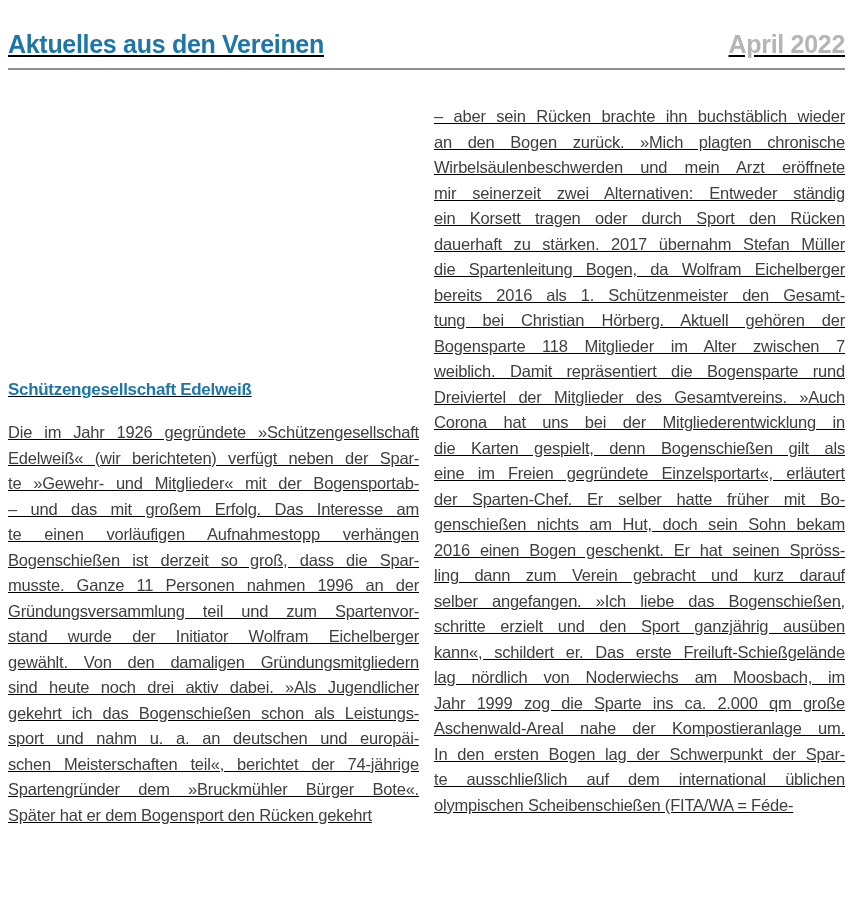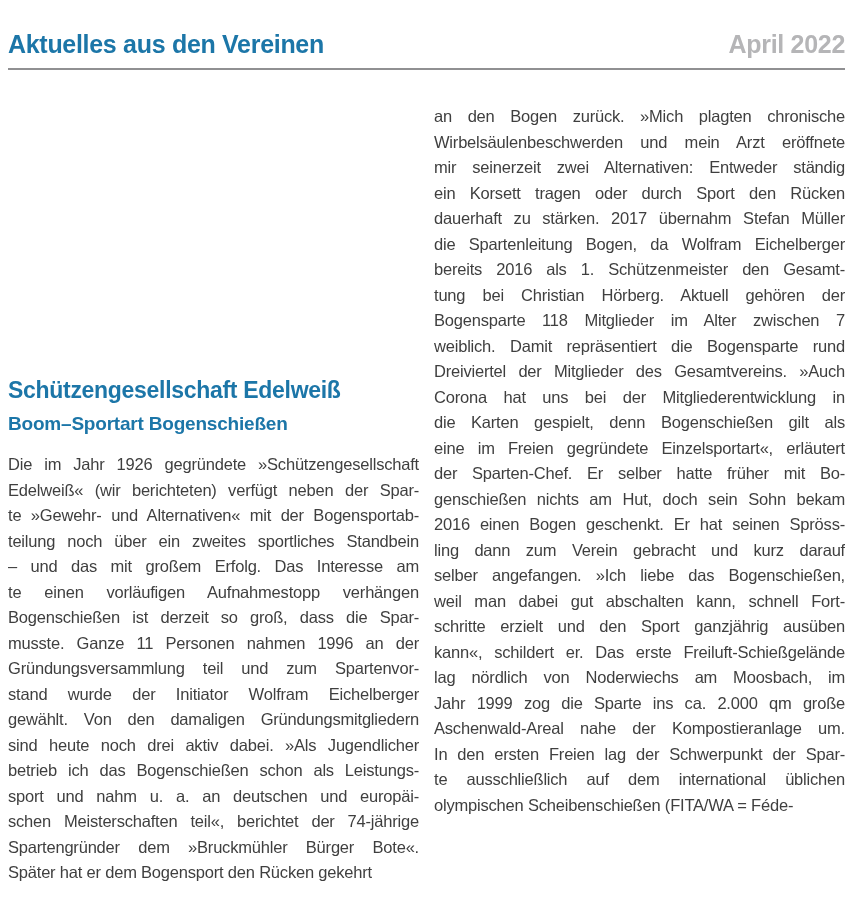--- a/index.html
+++ b/index.html
@@ -13,20 +13,21 @@
     overflow: hidden;
     font-family: "Liberation Sans", sans-serif;
     -webkit-font-smoothing: antialiased;
   }
   .page {
     box-sizing: border-box;
     width: 853px;
     height: 900px;
     padding: 0 8px;
     position: relative;
+    text-decoration: underline;
   }
   
   .masthead {
     padding-top: 30px;
     display: flex;
     justify-content: space-between;
     align-items: baseline;
   }
   .masthead-title {
     font-size: 25px;
@@ -52,21 +53,21 @@
     gap: 15px;
   }
   .col {
     width: 411px;
     flex: 0 0 411px;
   }
   .col-left .article-spacer {
     height: 272px;
   }
   .article-heading {
-    font-size: 23px;
+    font-size: 17px;
     font-weight: bold;
     letter-spacing: -0.3px;
     line-height: 28px;
     color: var(--accent-blue, #1c76a8);
   }
   .article-subheading {
     margin-top: 8px;
     font-size: 19px;
     font-weight: bold;
     letter-spacing: -0.2px;
@@ -100,69 +101,67 @@
     <span class="masthead-title">Aktuelles aus den Vereinen</span>
     <span class="masthead-date">April 2022</span>
   </div>
   <hr class="masthead-rule">
 
   <div class="columns">
 
     <div class="col col-left">
       <div class="article-spacer"></div>
       <div class="article-heading">Schützengesellschaft Edelweiß</div>
-      <div class="article-subheading">Boom–Sportart Bogenschießen</div>
       <div class="body-text">
           <div class="body-line">Die im Jahr 1926 gegründete »Schützengesellschaft</div>
           <div class="body-line">Edelweiß« (wir berichteten) verfügt neben der Spar-</div>
-          <div class="body-line">te »Gewehr- und Alternativen« mit der Bogensportab-</div>
-          <div class="body-line">teilung noch über ein zweites sportliches Standbein</div>
+          <div class="body-line">te »Gewehr- und Mitglieder« mit der Bogensportab-</div>
           <div class="body-line">– und das mit großem Erfolg. Das Interesse am</div>
           <div class="body-line">te einen vorläufigen Aufnahmestopp verhängen</div>
           <div class="body-line">Bogenschießen ist derzeit so groß, dass die Spar-</div>
           <div class="body-line">musste. Ganze 11 Personen nahmen 1996 an der</div>
           <div class="body-line">Gründungsversammlung teil und zum Spartenvor-</div>
           <div class="body-line">stand wurde der Initiator Wolfram Eichelberger</div>
           <div class="body-line">gewählt. Von den damaligen Gründungsmitgliedern</div>
           <div class="body-line">sind heute noch drei aktiv dabei. »Als Jugendlicher</div>
-          <div class="body-line">betrieb ich das Bogenschießen schon als Leistungs-</div>
+          <div class="body-line">gekehrt ich das Bogenschießen schon als Leistungs-</div>
           <div class="body-line">sport und nahm u. a. an deutschen und europäi-</div>
           <div class="body-line">schen Meisterschaften teil«, berichtet der 74-jährige</div>
           <div class="body-line">Spartengründer dem »Bruckmühler Bürger Bote«.</div>
           <div class="body-line last-line">Später hat er dem Bogensport den Rücken gekehrt</div>
         </div>
     </div>
 
     <div class="col col-right">
       <div class="body-text" style="margin-top:0;">
+          <div class="body-line">– aber sein Rücken brachte ihn buchstäblich wieder</div>
           <div class="body-line">an den Bogen zurück. »Mich plagten chronische</div>
           <div class="body-line">Wirbelsäulenbeschwerden und mein Arzt eröffnete</div>
           <div class="body-line">mir seinerzeit zwei Alternativen: Entweder ständig</div>
           <div class="body-line">ein Korsett tragen oder durch Sport den Rücken</div>
           <div class="body-line">dauerhaft zu stärken. 2017 übernahm Stefan Müller</div>
           <div class="body-line">die Spartenleitung Bogen, da Wolfram Eichelberger</div>
           <div class="body-line">bereits 2016 als 1. Schützenmeister den Gesamt-</div>
           <div class="body-line">tung bei Christian Hörberg. Aktuell gehören der</div>
           <div class="body-line">Bogensparte 118 Mitglieder im Alter zwischen 7</div>
           <div class="body-line">weiblich. Damit repräsentiert die Bogensparte rund</div>
           <div class="body-line">Dreiviertel der Mitglieder des Gesamtvereins. »Auch</div>
           <div class="body-line">Corona hat uns bei der Mitgliederentwicklung in</div>
           <div class="body-line">die Karten gespielt, denn Bogenschießen gilt als</div>
           <div class="body-line">eine im Freien gegründete Einzelsportart«, erläutert</div>
           <div class="body-line">der Sparten-Chef. Er selber hatte früher mit Bo-</div>
           <div class="body-line">genschießen nichts am Hut, doch sein Sohn bekam</div>
           <div class="body-line">2016 einen Bogen geschenkt. Er hat seinen Spröss-</div>
           <div class="body-line">ling dann zum Verein gebracht und kurz darauf</div>
           <div class="body-line">selber angefangen. »Ich liebe das Bogenschießen,</div>
-          <div class="body-line">weil man dabei gut abschalten kann, schnell Fort-</div>
           <div class="body-line">schritte erzielt und den Sport ganzjährig ausüben</div>
           <div class="body-line">kann«, schildert er. Das erste Freiluft-Schießgelände</div>
           <div class="body-line">lag nördlich von Noderwiechs am Moosbach, im</div>
           <div class="body-line">Jahr 1999 zog die Sparte ins ca. 2.000 qm große</div>
           <div class="body-line">Aschenwald-Areal nahe der Kompostieranlage um.</div>
-          <div class="body-line">In den ersten Freien lag der Schwerpunkt der Spar-</div>
+          <div class="body-line">In den ersten Bogen lag der Schwerpunkt der Spar-</div>
           <div class="body-line">te ausschließlich auf dem international üblichen</div>
           <div class="body-line last-line">olympischen Scheibenschießen (FITA/WA = Féde-</div>
         </div>
     </div>
 
   </div>
 </div>
 
 </body></html>

